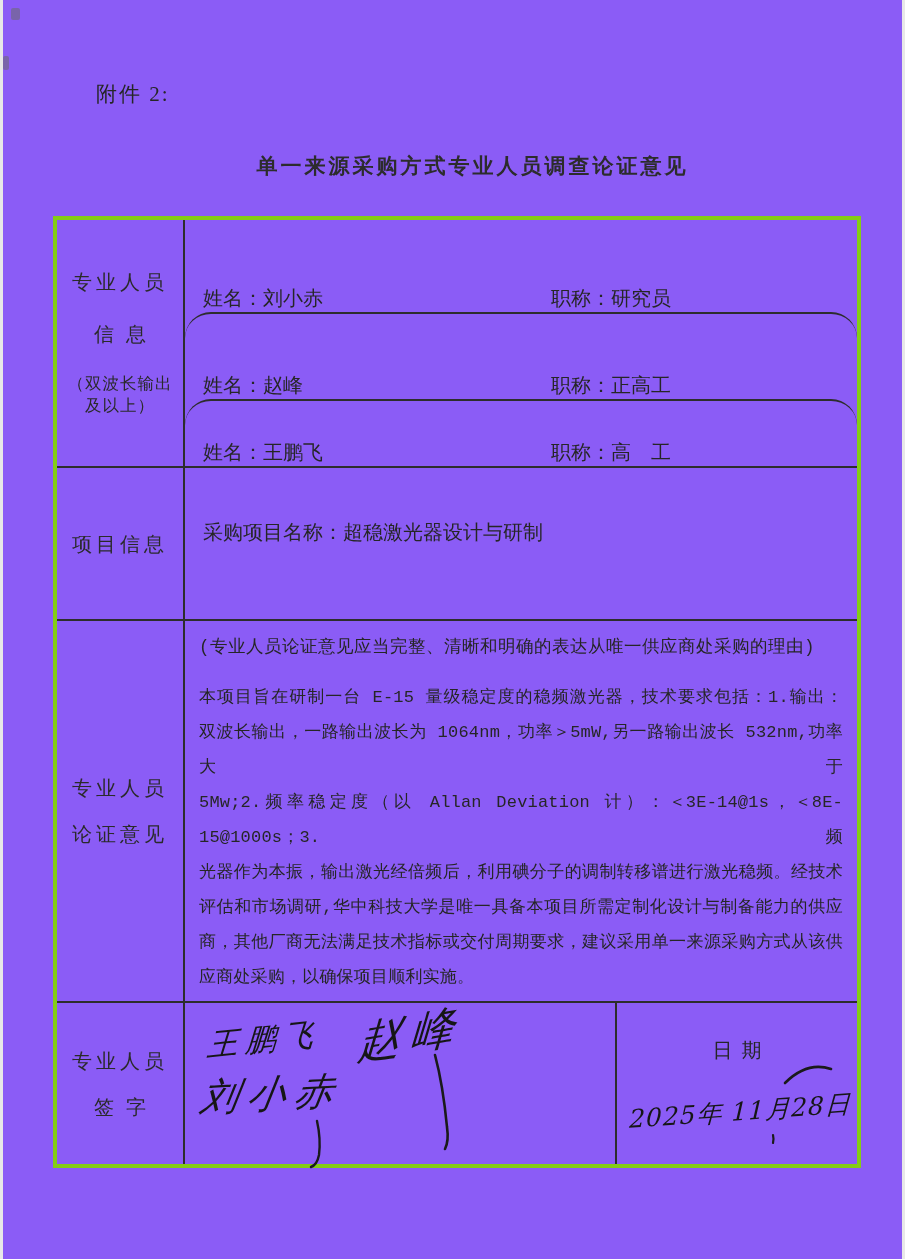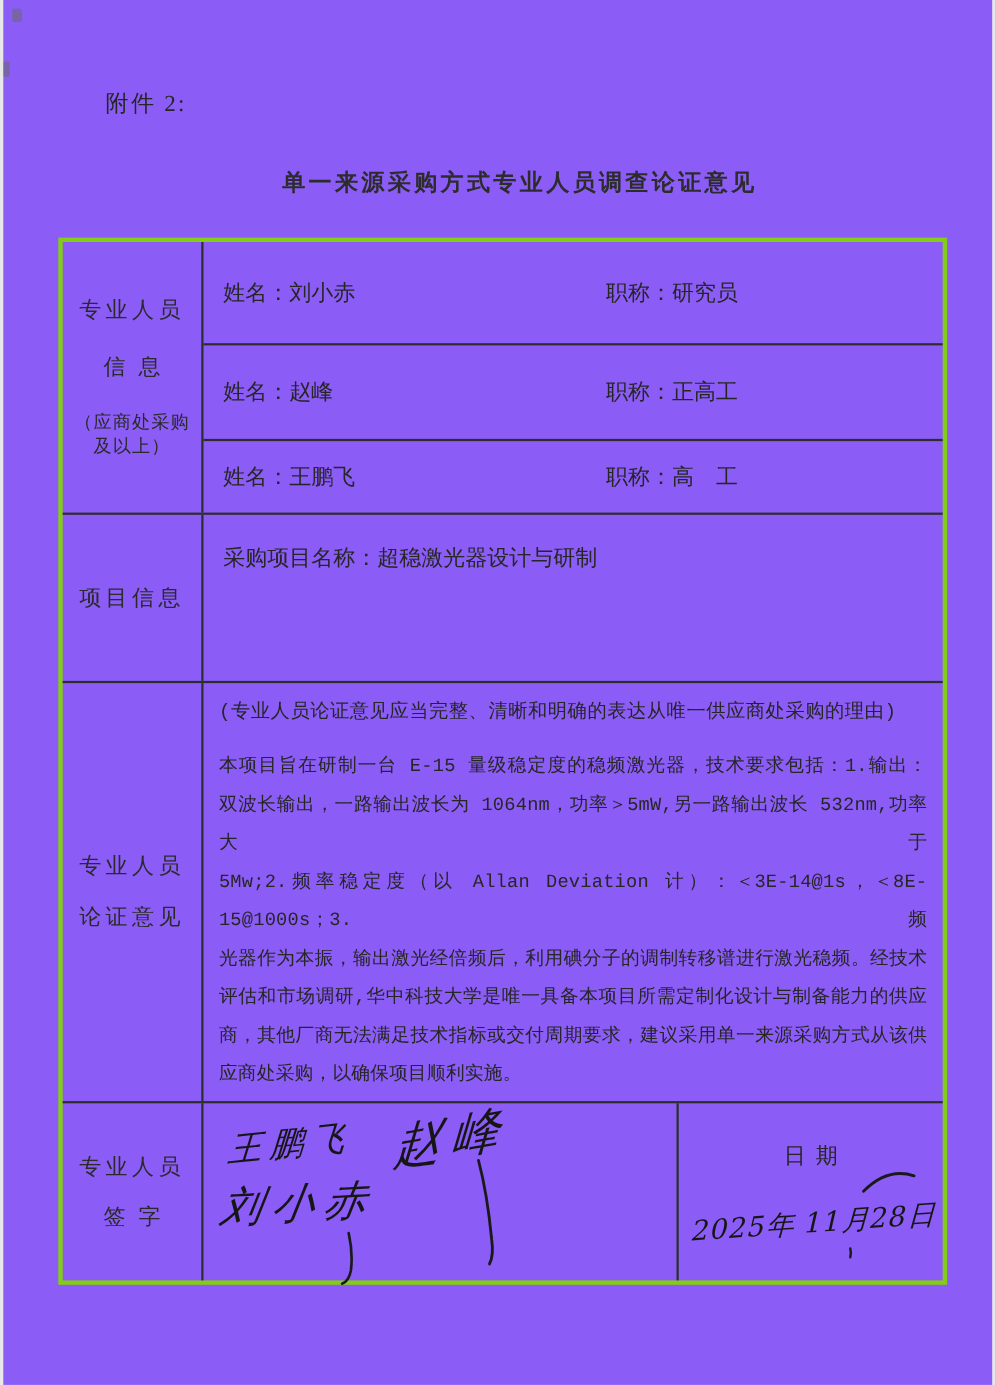--- a/index.html
+++ b/index.html
@@ -40,21 +40,21 @@
     align-items: center; justify-content: center;
     text-align: center; color: #2a2a2a;
   }
   .hline { letter-spacing: 4px; line-height: 1.3; }
   .hline.wide { letter-spacing: 12px; text-indent: 12px; }
   .hline.small { font-size: 16.5px; letter-spacing: 1px; line-height: 1.35; }
   .gap-lg { margin-top: 26px; }
   .gap-md { margin-top: 20px; }
 
   .subrows { flex: 1; display: flex; flex-direction: column; }
-  .subrow { display: flex; align-items: center; padding-left: 18px; }
+  .subrow { display: flex; align-items: flex-end; padding-left: 18px; border-radius: 26px; }
   .subrow + .subrow { border-top: 2px solid #2d2d2d; }
 
   .person-block { height: 246px; }
   .person-row-0 { height: 92px; }
   .person-row-1 { height: 87px; }
   .person-row-2 { height: 67px; }
   .name-part { width: 348px; }
 
   .project-block { height: 153px; }
   .project-row-0 { height: 78px; }
@@ -102,21 +102,21 @@
 
   <div class="attachment">附件 2:</div>
   <div class="doc-title">单一来源采购方式专业人员调查论证意见</div>
 
   <div class="tbl">
 
     <div class="block person-block">
       <div class="hcell">
         <div class="hline">专业人员</div>
         <div class="hline wide gap-lg">信息</div>
-        <div class="hline small gap-lg">（应商处采购</div>
+        <div class="hline small gap-lg">（双波长输出</div>
         <div class="hline small">及以上）</div>
       </div>
       <div class="subrows">
         <div class="subrow person-row-0">
           <div class="name-part">
             <span>姓名：</span><span>刘小赤</span>
           </div>
           <div class="title-part">
             <span>职称：</span><span>研究员</span>
           </div>

